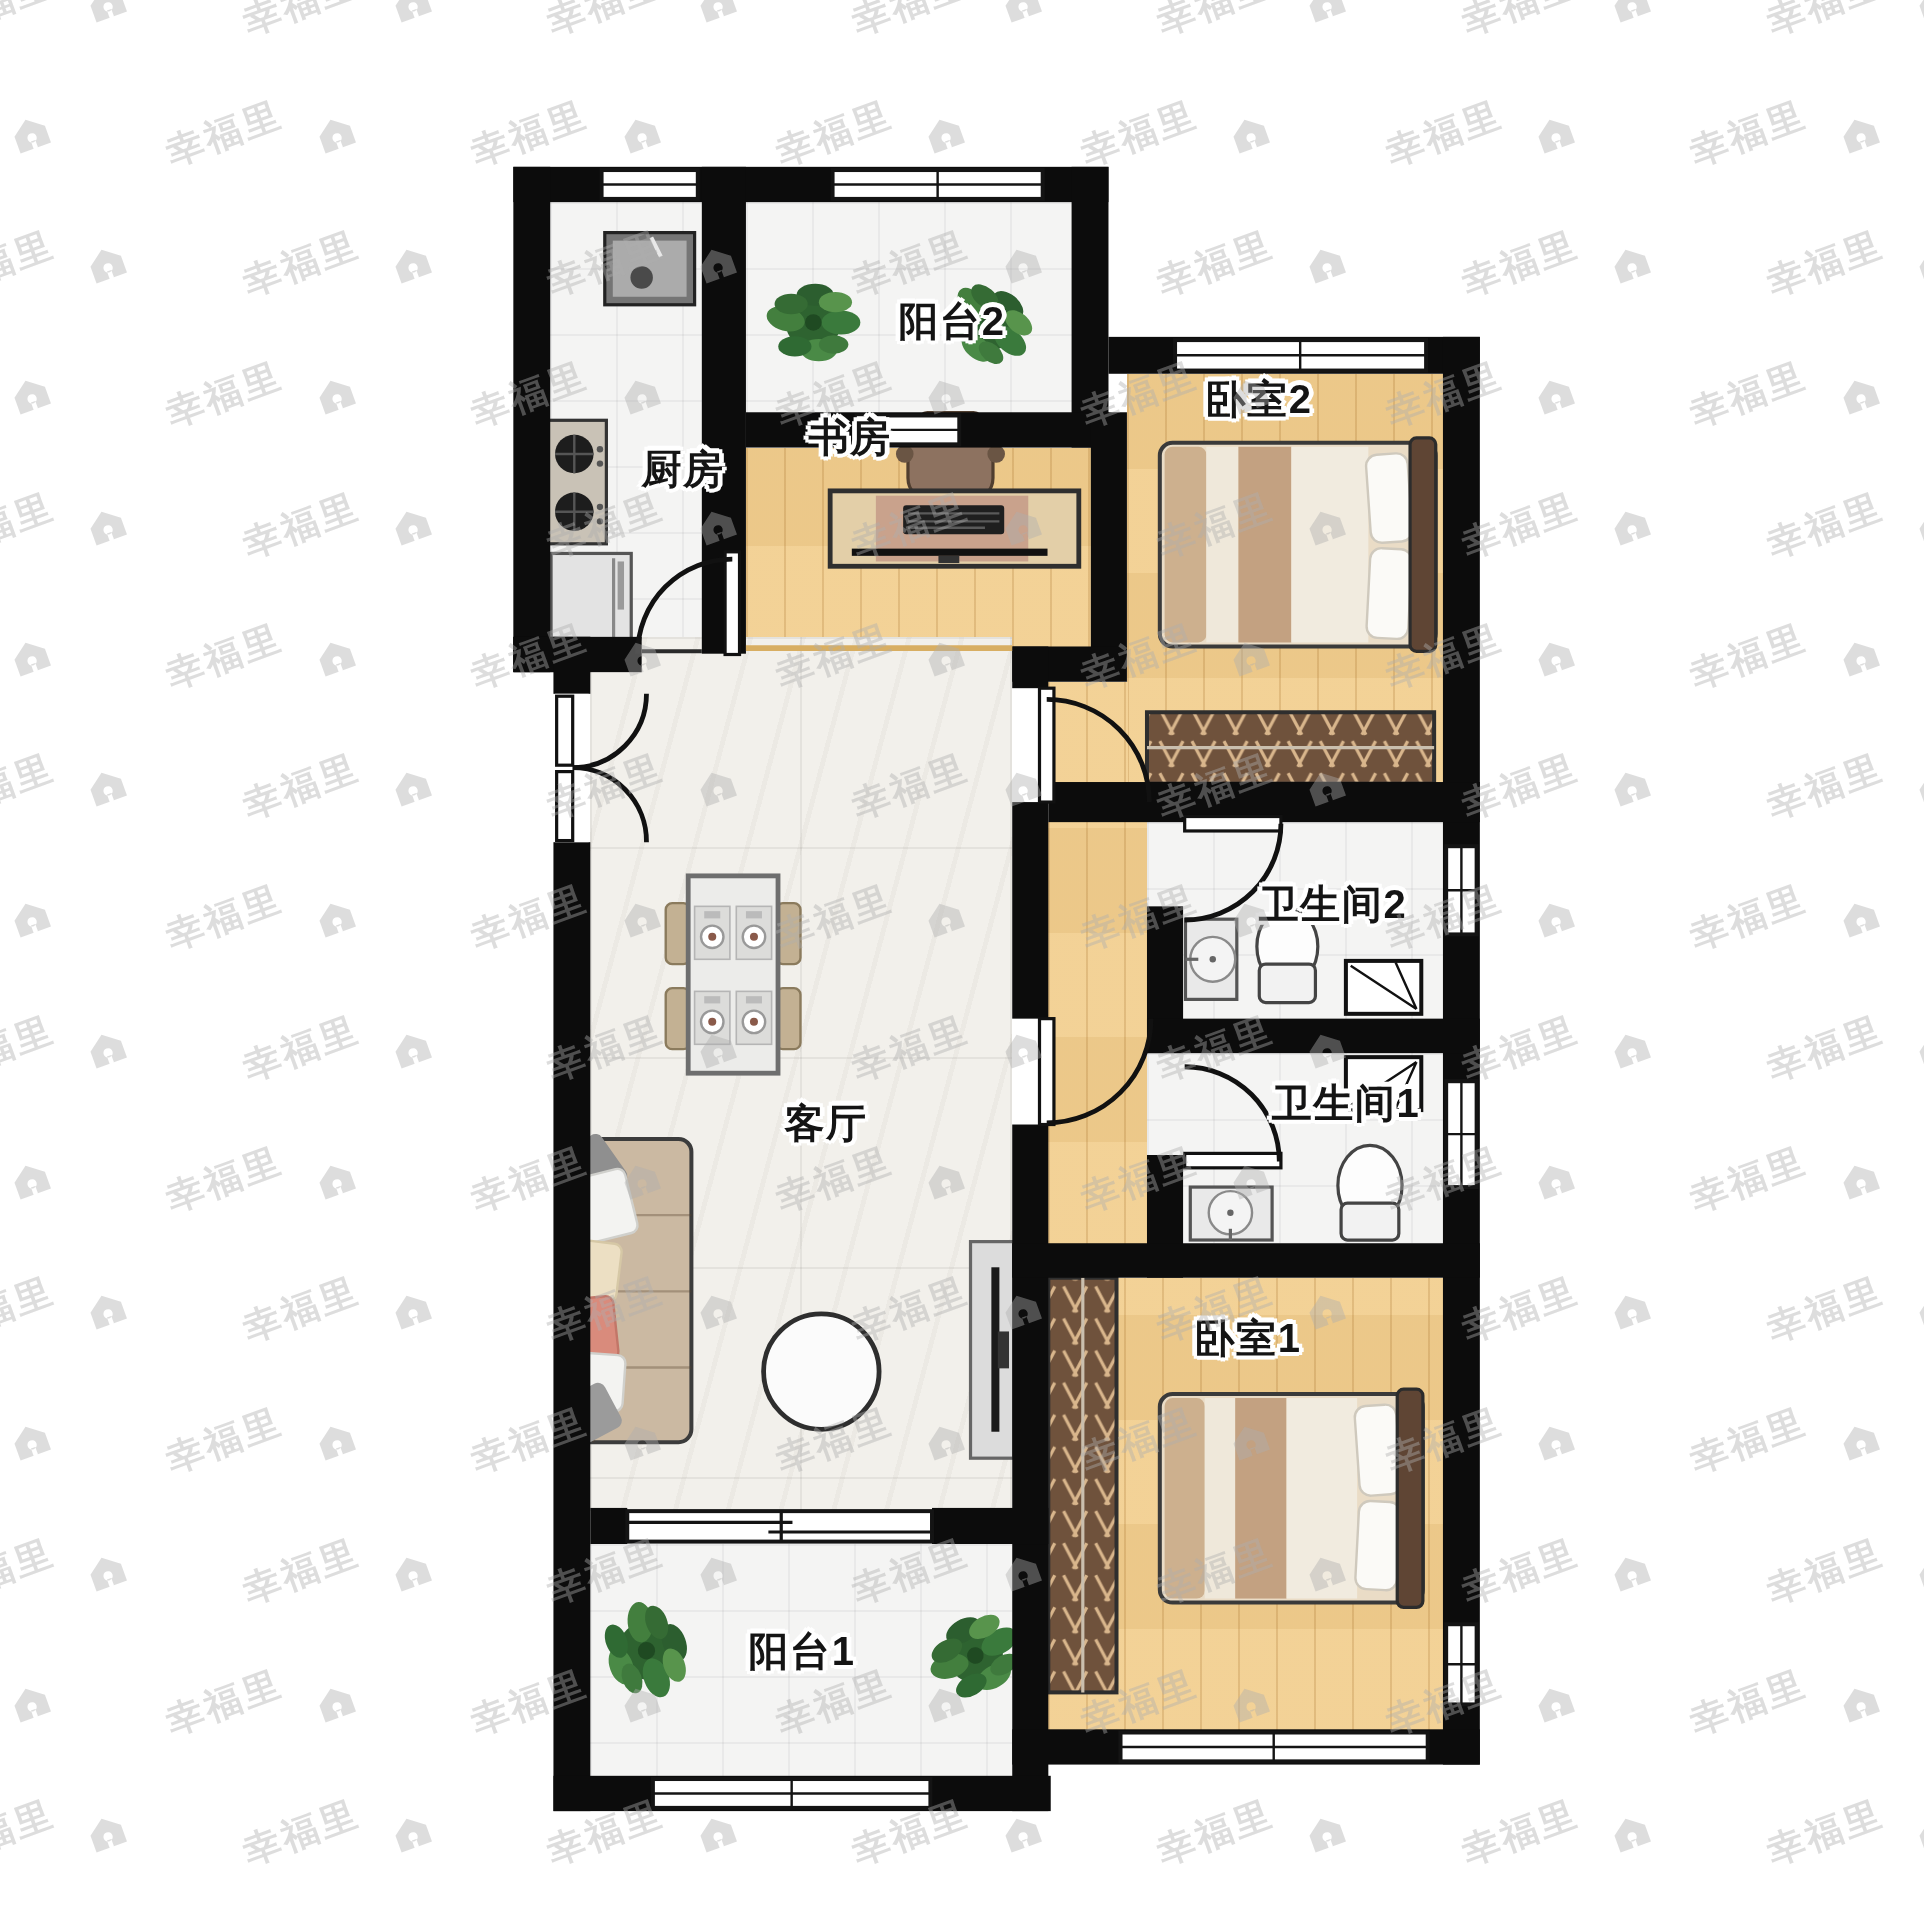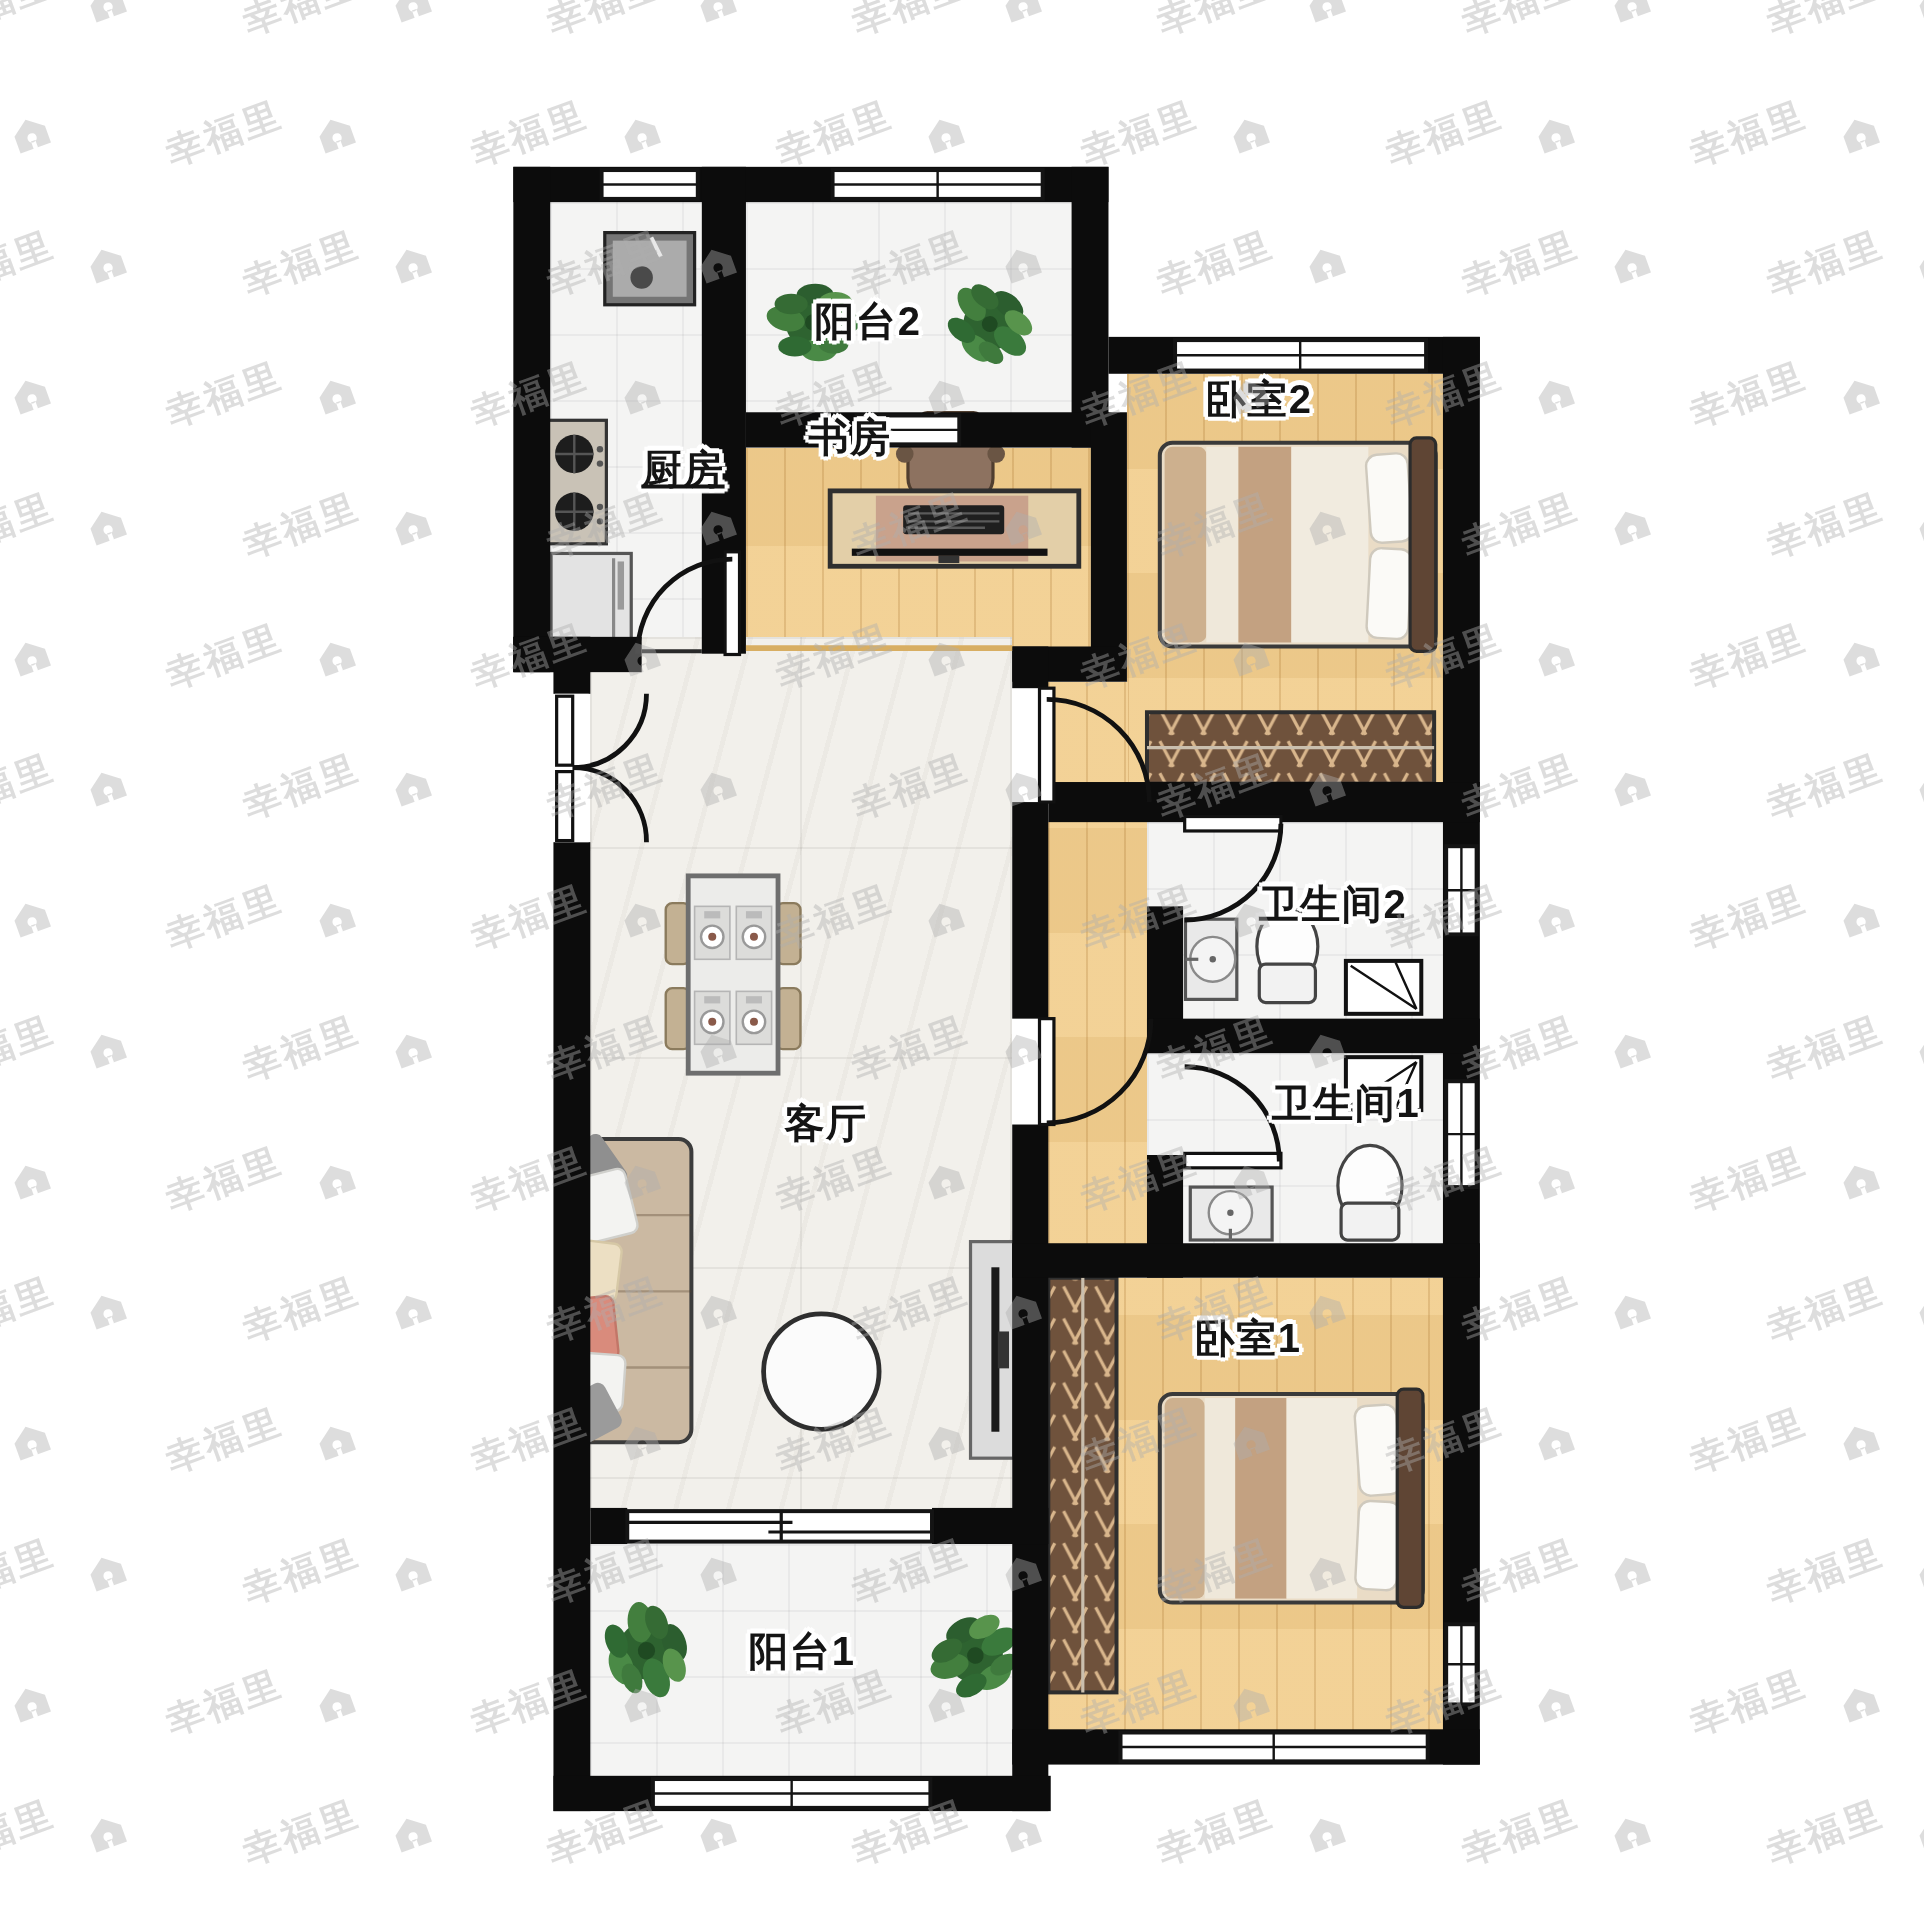--- a/index.html
+++ b/index.html
@@ -333,22 +333,22 @@
         <rect x="1477" y="1018" width="120" height="18" fill="#fff" stroke-width="4"></rect>
         <path d="M1597,1027 A120,120 0 0 1 1477,1147" stroke-width="6"></path>
       </g>
       <g>
         <rect x="1477" y="1438" width="120" height="18" fill="#fff" stroke-width="4"></rect>
         <path d="M1477,1330 A118,118 0 0 1 1595,1448" stroke-width="6"></path>
       </g>
     </g>
   </svg>
 
-  <div class="room-label" style="left:683px;top:469px;text-decoration:underline;">厨房</div>
-  <div class="room-label" style="left:868px;top:321px;">阳台2</div>
+  <div class="room-label" style="left:683px;top:469px;">厨房</div>
+  <div class="room-label" style="left:952px;top:321px;">阳台2</div>
   <div class="room-label" style="left:850px;top:437px;">书房</div>
   <div class="room-label" style="left:1259px;top:399px;">卧室2</div>
   <div class="room-label" style="left:826px;top:1123px;">客厅</div>
   <div class="room-label" style="left:1333px;top:904px;">卫生间2</div>
   <div class="room-label" style="left:1346px;top:1103px;">卫生间1</div>
   <div class="room-label" style="left:1248px;top:1338px;">卧室1</div>
   <div class="room-label" style="left:802px;top:1651px;">阳台1</div>
 
   <div id="watermark">
       <span class="wm-item" style="left:-64px;top:-16px;">幸福里</span>

